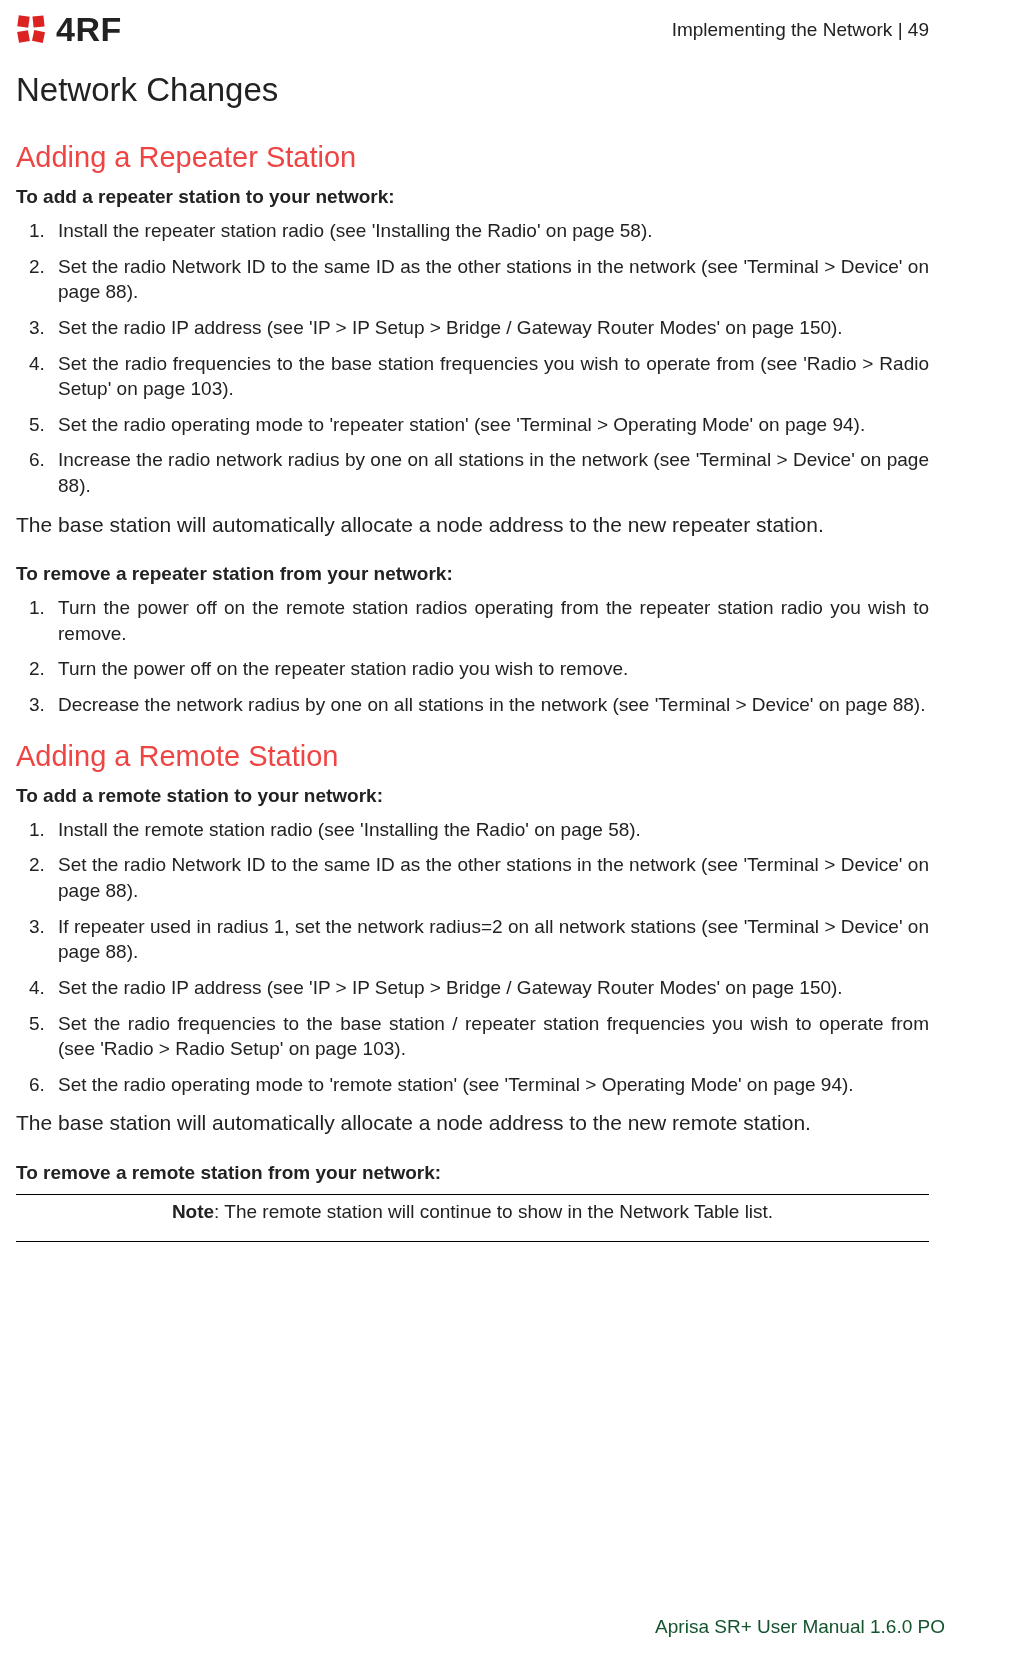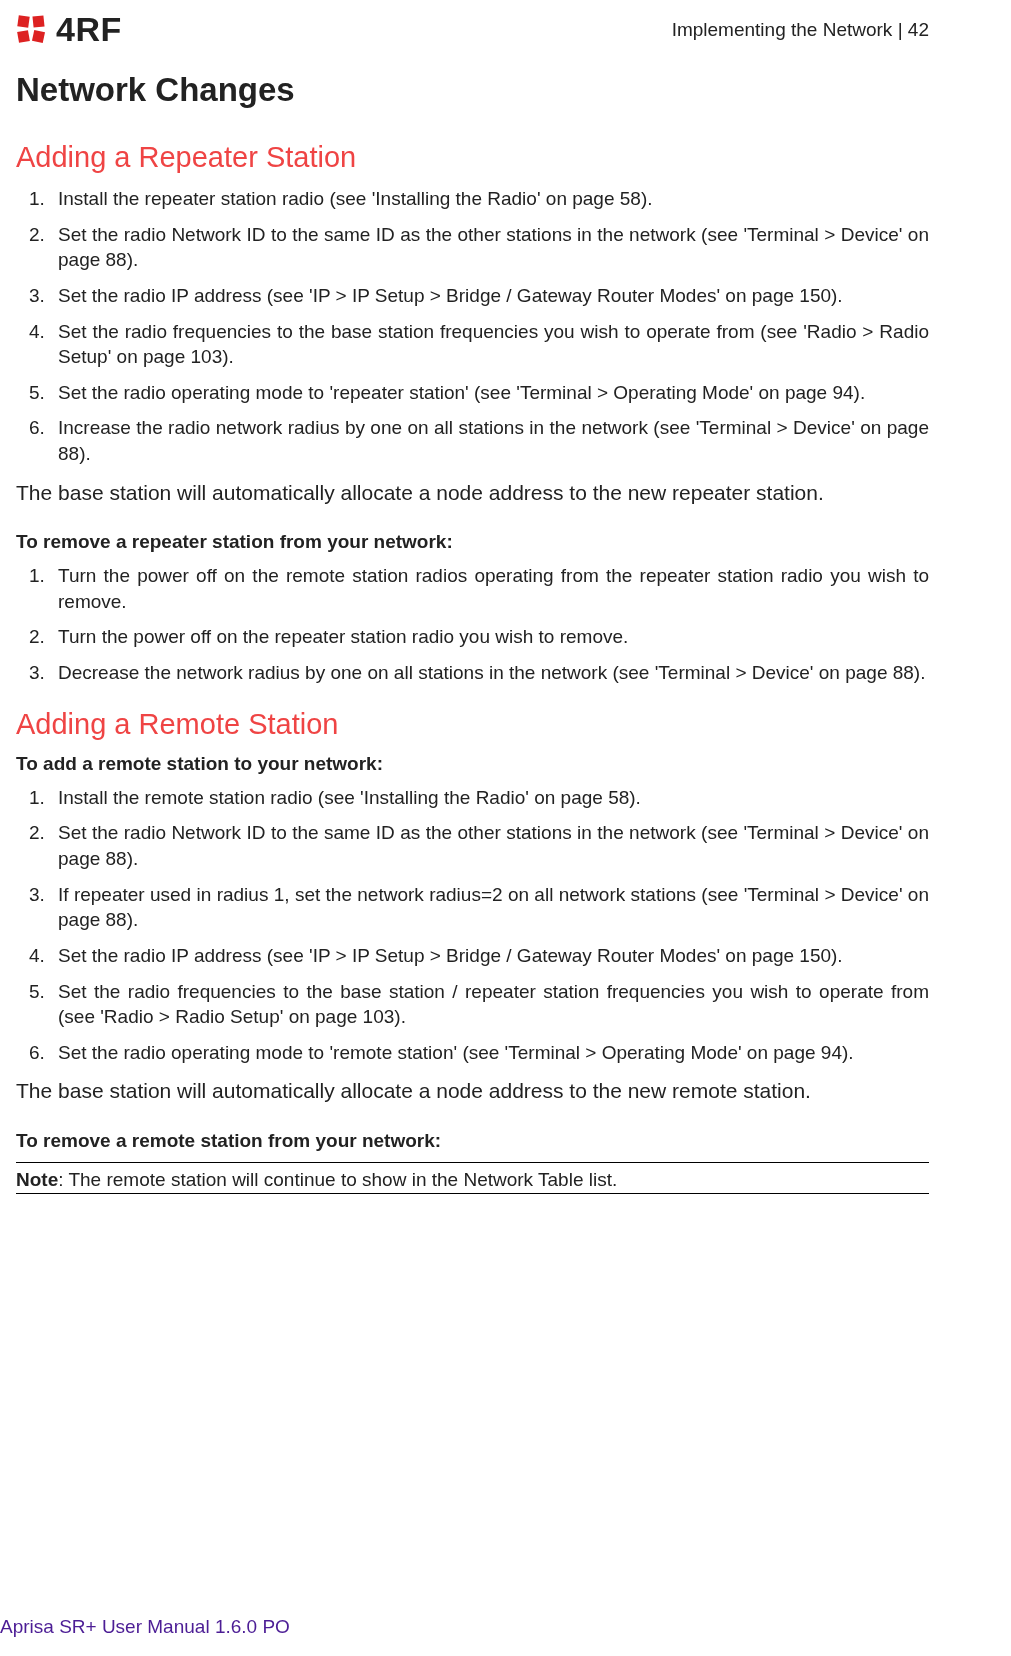--- a/index.html
+++ b/index.html
@@ -39,21 +39,21 @@
     color: #222;
   }
   .header-right {
     font-size: 19px;
     color: #222;
     white-space: nowrap;
   }
   h1.doc-h1 {
     font-family: "Trebuchet MS", "Segoe UI", sans-serif;
     font-size: 33px;
-    font-weight: 700;
+    font-weight: 400;
     color: #222;
     margin: 0 0 32px 0;
   }
   h2.doc-h2 {
     font-family: "Trebuchet MS", "Segoe UI", sans-serif;
     font-size: 29px;
     font-weight: 400;
     color: #ef4444;
     margin: 22px 0 12px 0;
   }
@@ -80,60 +80,62 @@
     margin: 8px 0 24px 0;
     line-height: 1.35;
   }
   .note-rule-top {
     border-top: 1px solid #000;
     margin-top: 6px;
     padding-top: 4px;
   }
   .note-rule-bottom {
     border-bottom: 1px solid #000;
-    padding-bottom: 0;
+    padding-bottom: 16px;
     margin-bottom: 10px;
+    text-align: center;
   }
   .note-text {
     font-size: 19px;
     line-height: 1.4;
   }
   .note-text .bold { font-weight: 650; }
   .footer {
     position: absolute;
     bottom: 18px;
     left: 0;
     width: 100%;
-    text-align: left;
+    text-align: right;
     font-size: 19px;
-    color: #4c1d95;
+    color: #14532d;
   }
 </style>
 </head>
 <body>
 
 <div class="page">
 
   <div class="header-row">
     <div class="logo-wrap">
       <svg class="logo-glyph" viewBox="0 0 32 32">
         <rect x="2" y="2" width="11" height="11" fill="#d22" transform="rotate(8 7.5 7.5)"></rect>
         <rect x="17" y="2" width="11" height="11" fill="#d22" transform="rotate(-6 22.5 7.5)"></rect>
         <rect x="2" y="17" width="11" height="11" fill="#d22" transform="rotate(-10 7.5 22.5)"></rect>
         <rect x="17" y="17" width="11" height="11" fill="#d22" transform="rotate(12 22.5 22.5)"></rect>
       </svg>
       <span class="logo-text">4RF</span>
     </div>
-    <div class="header-right">Implementing the Network  |  42</div>
+    <div class="header-right">Implementing the Network  |  49</div>
   </div>
 
   <h1 class="doc-h1">Network Changes</h1>
 
   <h2 class="doc-h2">Adding a Repeater Station</h2>
 
+  <div class="intro bold">To add a repeater station to your network:</div>
   <ol class="num-list">
     <li>Install the repeater station radio (see 'Installing the Radio' on page 58).</li>
     <li>Set the radio Network ID to the same ID as the other stations in the network (see 'Terminal &gt; Device' on page 88).</li>
     <li>Set the radio IP address (see 'IP &gt; IP Setup &gt; Bridge / Gateway Router Modes' on page 150).</li>
     <li>Set the radio frequencies to the base station frequencies you wish to operate from (see 'Radio &gt; Radio Setup' on page 103).</li>
     <li>Set the radio operating mode to 'repeater station' (see 'Terminal &gt; Operating Mode' on page 94).</li>
     <li>Increase the radio network radius by one on all stations in the network (see 'Terminal &gt; Device' on page 88).</li>
   </ol>
   <div class="para">The base station will automatically allocate a node address to the new repeater station.</div>
 

